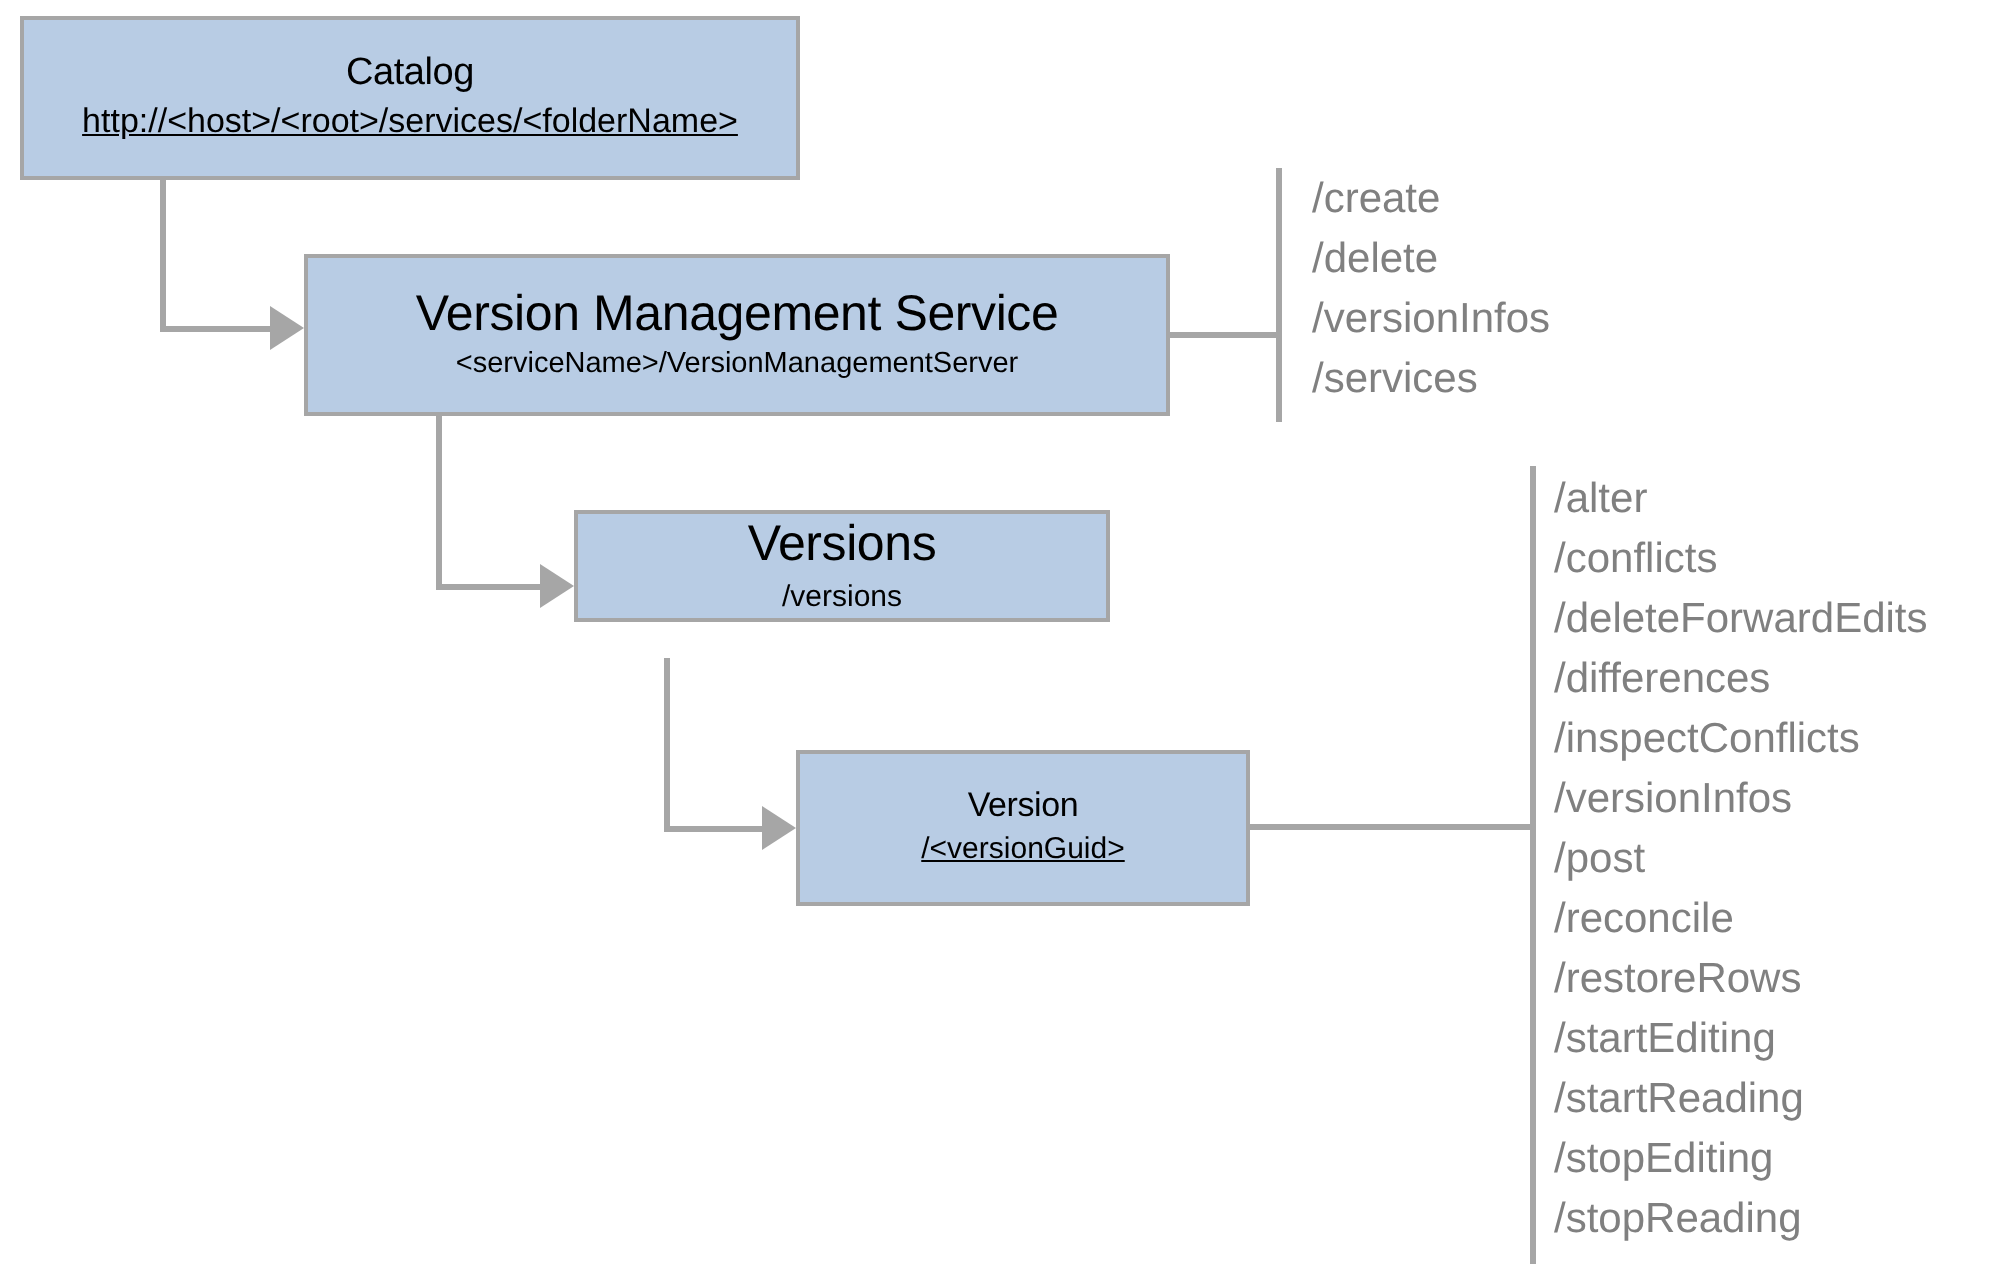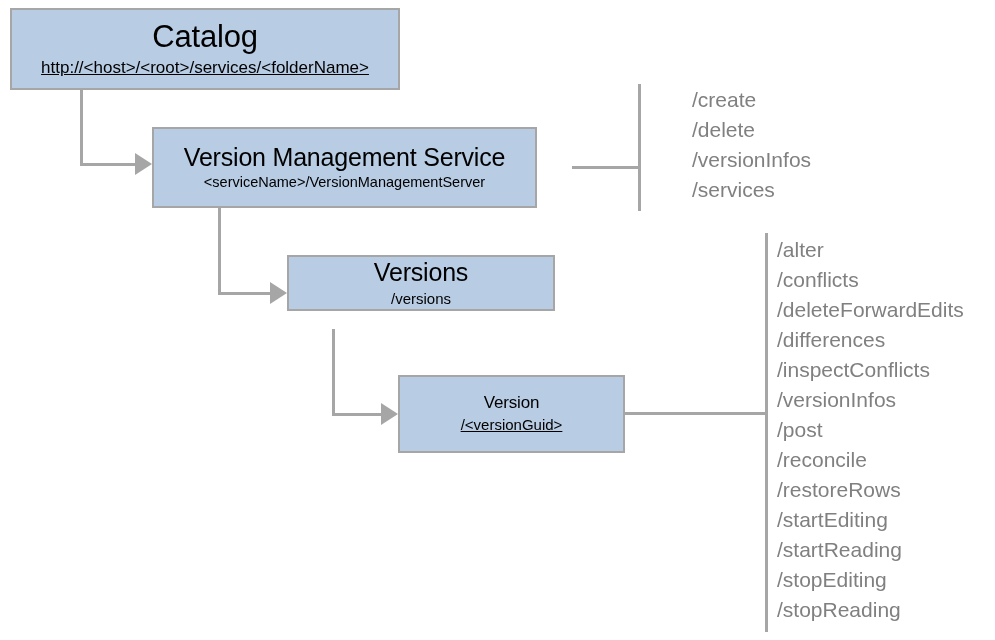--- a/index.html
+++ b/index.html
@@ -36,24 +36,24 @@
     white-space: nowrap;
   }
   .node .subtitle {
     font-size: 14px;
     line-height: 1.15;
     margin-top: 4px;
     white-space: nowrap;
   }
 
   #node-catalog      { left: 10px;  top: 8px;   width: 390px; height: 82px; }
-  #node-catalog .title    { font-size: 31px; }
+  #node-catalog .title    { font-size: 19px; }
   #node-catalog .subtitle { font-size: 17px; text-decoration: underline; }
 
-  #node-vms          { left: 152px; top: 127px; width: 385px; height: 81px; }
+  #node-vms          { left: 152px; top: 127px; width: 433px; height: 81px; }
   #node-vms .title        { font-size: 25px; }
   #node-vms .subtitle     { font-size: 14.5px; }
 
   #node-versions     { left: 287px; top: 255px; width: 268px; height: 56px; }
   #node-versions .title   { font-size: 25px; }
   #node-versions .subtitle{ font-size: 15px; }
 
   #node-version      { left: 398px; top: 375px; width: 227px; height: 78px; }
   #node-version .title    { font-size: 17px; }
   #node-version .subtitle { font-size: 15px; text-decoration: underline; }
@@ -83,21 +83,21 @@
   }
   .ops {
     position: absolute;
     color: #808080;
     font-size: 21px;
     line-height: 30px;
     white-space: nowrap;
   }
   .ops .op { display: block; }
 
-  #ops-service { left: 692px; top: 85px;  font-size: 21px; line-height: 30px; }
+  #ops-service { left: 656px; top: 85px;  font-size: 21px; line-height: 30px; }
   #ops-version { left: 777px; top: 235px; font-size: 21px; line-height: 30px; }
 </style>
 </head>
 <body>
 
 <div id="canvas">
 
   <div class="seg seg-v" style="left:80px; top:88px; height:75px;"></div>
   <div class="seg seg-h" style="left:80px; top:163px; width:56px;"></div>
   <div class="arrowhead" style="left:135px; top:153px;"></div>

